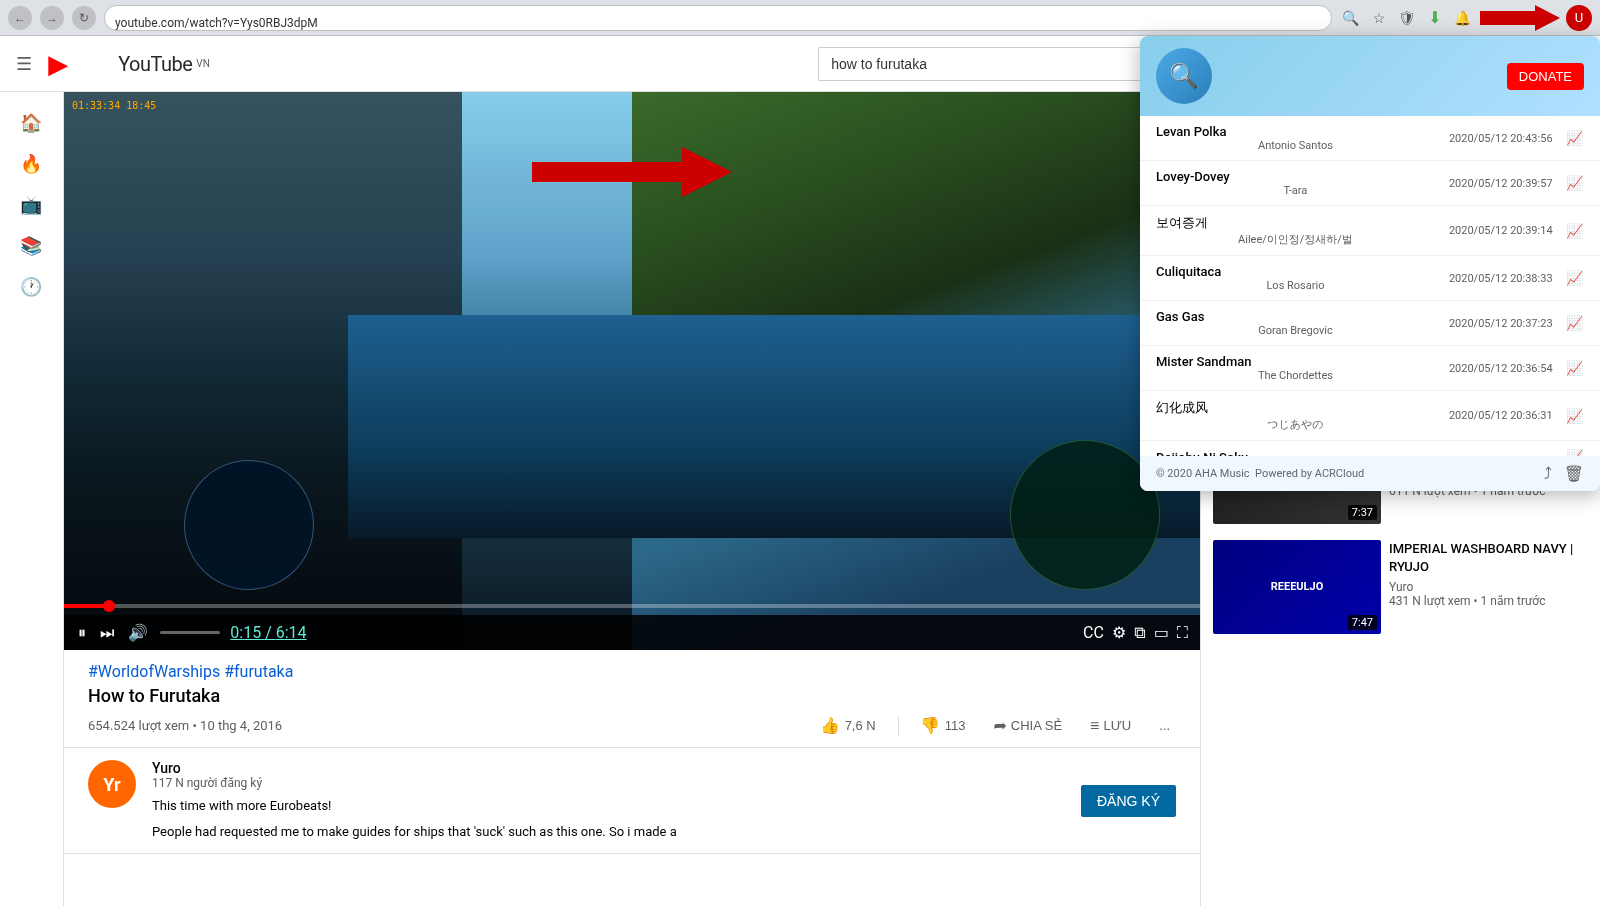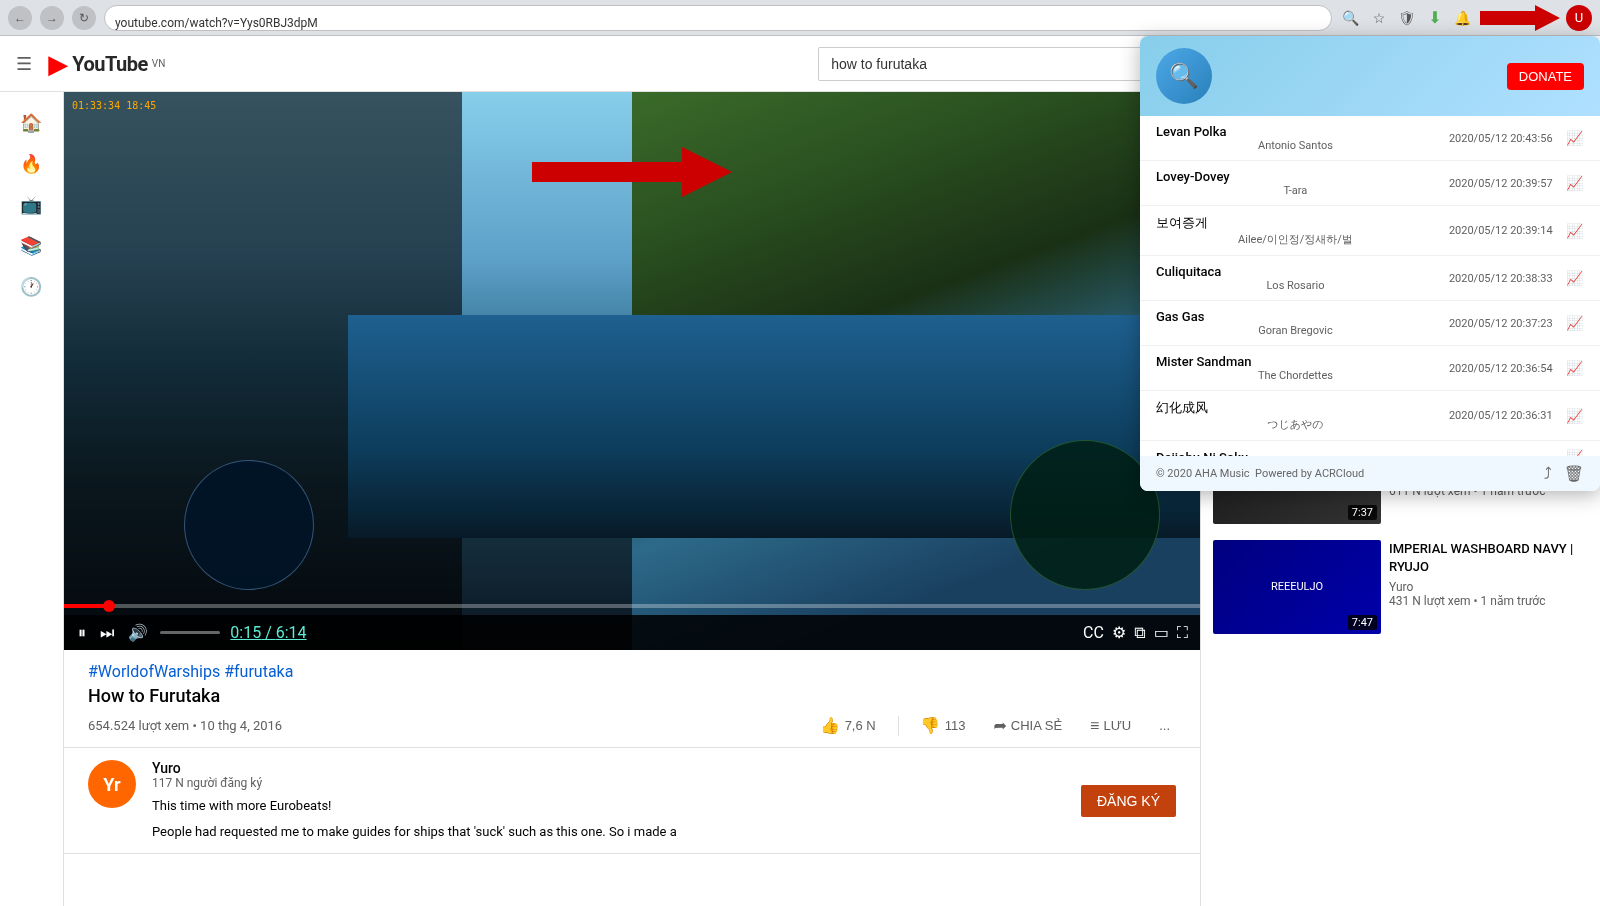--- a/index.html
+++ b/index.html
@@ -37,21 +37,21 @@
       align-items: center;
       padding: 0 16px;
       gap: 16px;
       border-bottom: 1px solid #e0e0e0;
       position: relative;
       z-index: 10;
     }
     .yt-menu-icon { cursor: pointer; color: #606060; font-size: 18px; }
     .yt-logo { display: flex; align-items: center; gap: 4px; }
     .yt-logo-icon { color: #ff0000; font-size: 26px; }
-    .yt-logo-text { font-size: 20px; font-weight: bold; color: #282828; letter-spacing: -0.5px; }
+    .yt-logo-text { font-size: 20px; font-weight: normal; color: #282828; letter-spacing: -0.5px; margin-left: 46px; }
     .yt-logo-country { font-size: 10px; color: #606060; vertical-align: super; }
     .yt-search-bar {
       flex: 1; max-width: 600px; display: flex; height: 34px;
       border: 1px solid #ccc; border-radius: 2px; overflow: hidden;
       margin-left: auto;
     }
     .yt-search-input {
       flex: 1; border: none; outline: none; padding: 0 12px; font-size: 14px; color: #333;
     }
     .yt-search-btn {
@@ -184,21 +184,21 @@
       width: 48px; height: 48px; border-radius: 50%;
       background: #ff6600;
       display: flex; align-items: center; justify-content: center;
       font-size: 18px; font-weight: bold; color: white; flex-shrink: 0;
     }
     .channel-details { flex: 1; }
     .channel-name { font-weight: 500; font-size: 14px; }
     .channel-subs { color: #606060; font-size: 12px; }
     .channel-desc { color: #030303; font-size: 13px; margin-top: 6px; line-height: 1.5; }
     .subscribe-btn {
-      background: #c2410c; color: white;
+      background: #0369a1; color: white;
       border: none; border-radius: 2px;
       padding: 8px 16px; font-size: 14px; font-weight: 500;
       cursor: pointer; white-space: nowrap; align-self: center; text-align: center;
     }
 
     
     .right-sidebar {
       width: 400px;
       background: white;
       border-left: 1px solid #e0e0e0;
@@ -279,21 +279,21 @@
     }
     .thumb-haru {
       background: linear-gradient(135deg, #1a1a1a, #333);
     }
     .thumb-imperial {
       background: linear-gradient(135deg, #000080, #0000aa);
     }
 
     .rec-thumb-label {
       position: absolute; inset: 0; display: flex; align-items: center; justify-content: center;
-      font-size: 11px; font-weight: normal; color: white; text-align: center; 
+      font-size: 11px; font-weight: bold; color: white; text-align: center; 
       line-height: 1.3;
     }
   </style>
 </head>
 <body>
 
 <div class="browser-bar">
   <div class="browser-nav-btn">←</div>
   <div class="browser-nav-btn">→</div>
   <div class="browser-nav-btn">↻</div>

